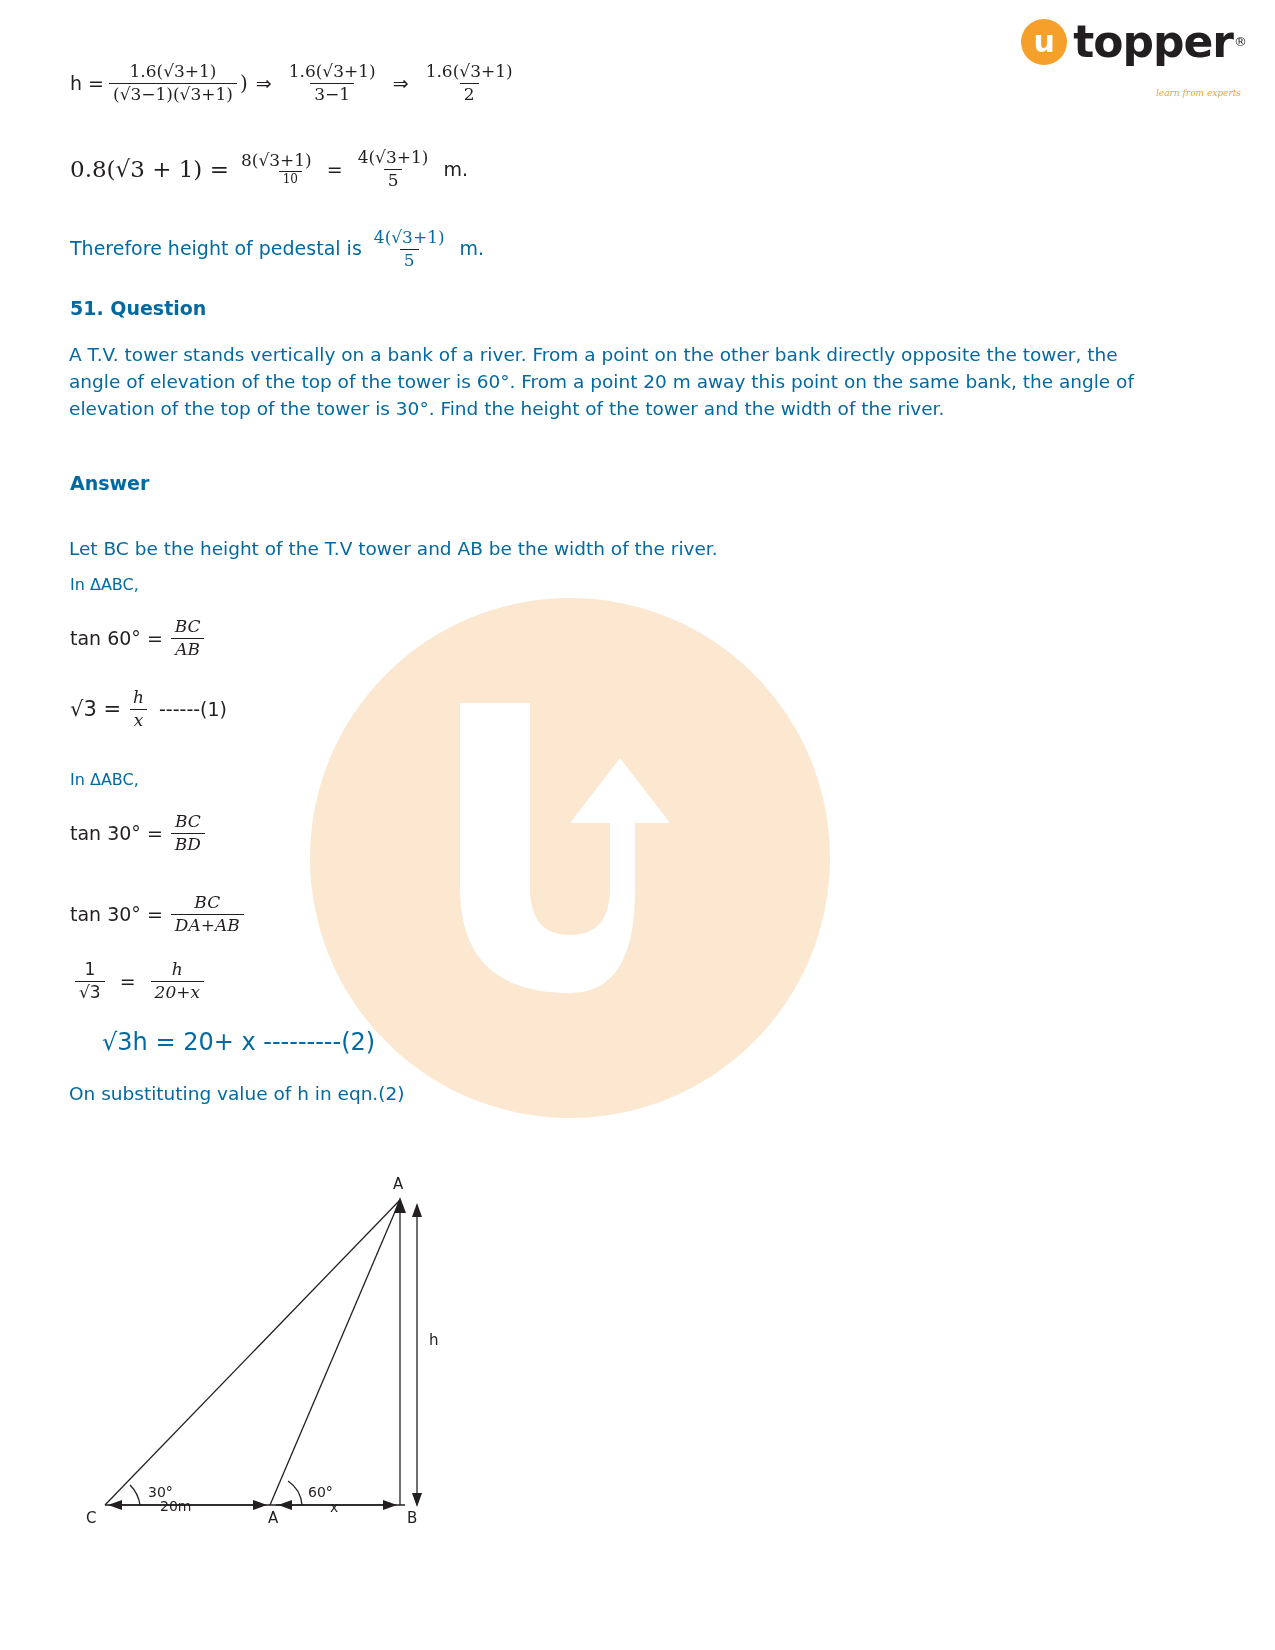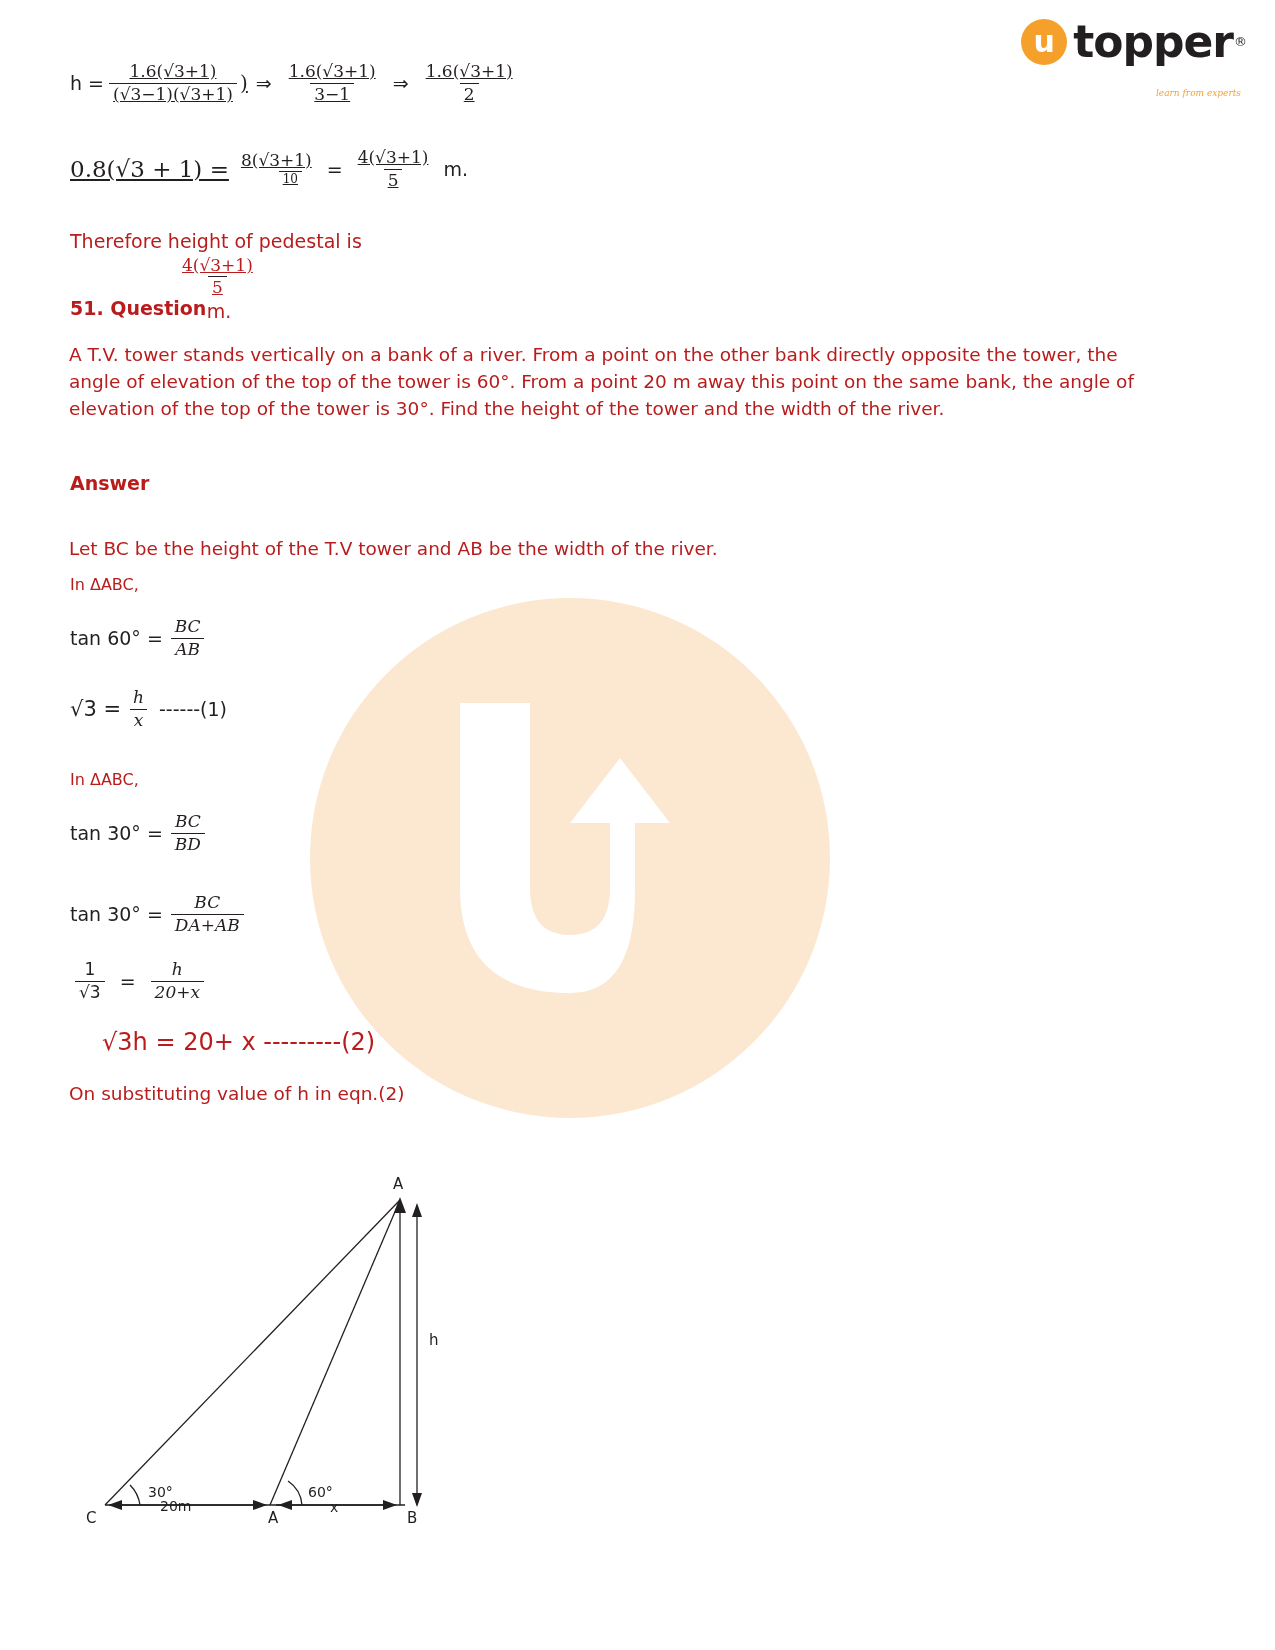--- a/index.html
+++ b/index.html
@@ -84,22 +84,21 @@
     color: #f5a02a;
     font-family: "DejaVu Serif", serif;
     font-style: italic;
     margin-top: 28px;
   }
 
   
   .para {
     font-size: 18.5px;
     line-height: 1.45;
-    color: #b91c1c;
-    flex-direction: column;
+    color: #0369a1;
   }
   .bold { font-weight: bold; }
   .small { font-size: 16px; text-align: center; }
 
   .mathline {
     display: flex;
     align-items: center;
     font-size: 19px;
   }
   .frac {
@@ -112,21 +111,21 @@
   .frac .num {
     padding: 0 4px 1px 4px;
     line-height: 1.15;
   }
   .frac .den {
     padding: 1px 4px 0 4px;
     border-top: 1.4px solid #231f20;
     line-height: 1.15;
   }
   .ital { font-family: "DejaVu Serif", serif; font-style: italic; }
-  .serif { font-family: "DejaVu Serif", serif; text-decoration: underline; }
+  .serif { font-family: "DejaVu Serif", serif; }
 
   
   .row { position: absolute; }
 
   
   .diagram { position: absolute; left: 80px; top: 1175px; }
 </style>
 </head>
 <body>
 

